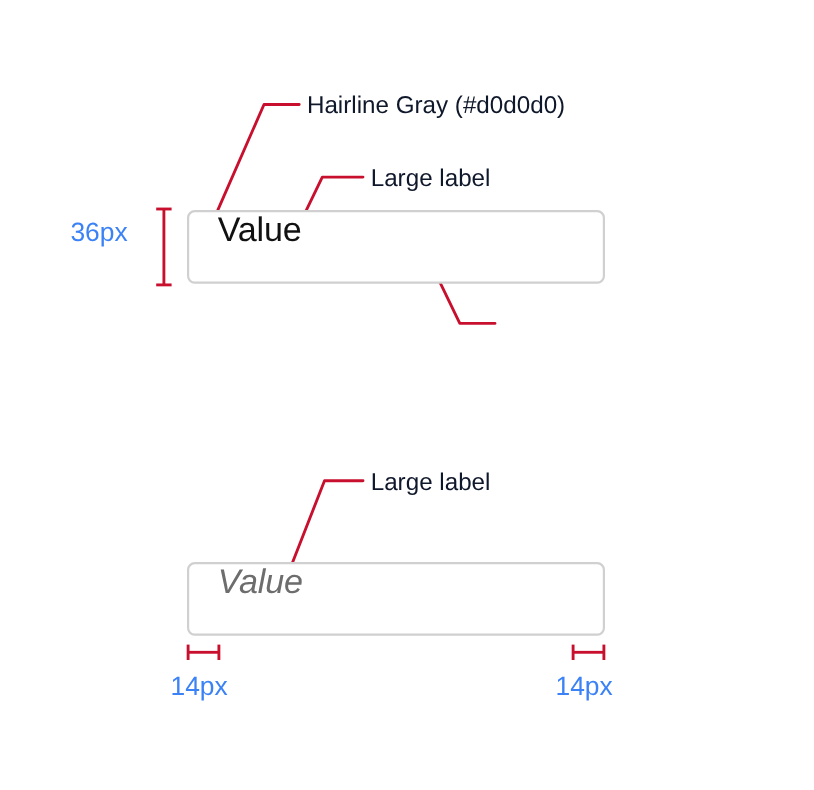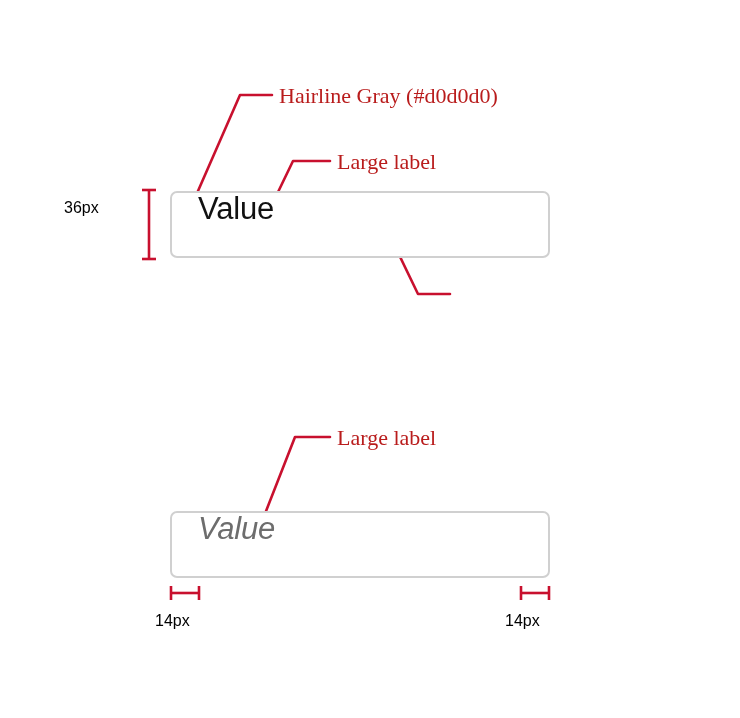--- a/index.html
+++ b/index.html
@@ -62,37 +62,37 @@
     white-space: nowrap;
   }
   .field-value.placeholder {
     color: #6d6d6d;
     font-style: italic;
   }
 
   
   .anno {
     position: absolute;
-    font-family: Liberation Serif, serif;
+    font-family: Liberation Sans, sans-serif;
     font-size: 22px;
     line-height: 32px;
-    color: #b91c1c;
+    color: #0f172a;
     white-space: pre;
   }
   #anno-hairline { left: 279px; top: 80px; }
   #anno-large-top { left: 337px; top: 146px; }
   #anno-white { left: 456px; top: 278px; }
   #anno-large-bottom { left: 337px; top: 422px; }
 
   .dim-label {
     position: absolute;
     font-family: "Liberation Sans", sans-serif;
-    font-size: 16px;
+    font-size: 24px;
     line-height: 1;
-    color: #000000;
+    color: #3b82f6;
     white-space: nowrap;
   }
   #dim-36 { left: 64px; top: 200px; }
   #dim-14-left { left: 155px; top: 613px; }
   #dim-14-right { left: 505px; top: 613px; }
 </style>
 </head>
 <body>
 
 <div id="spec-canvas">

